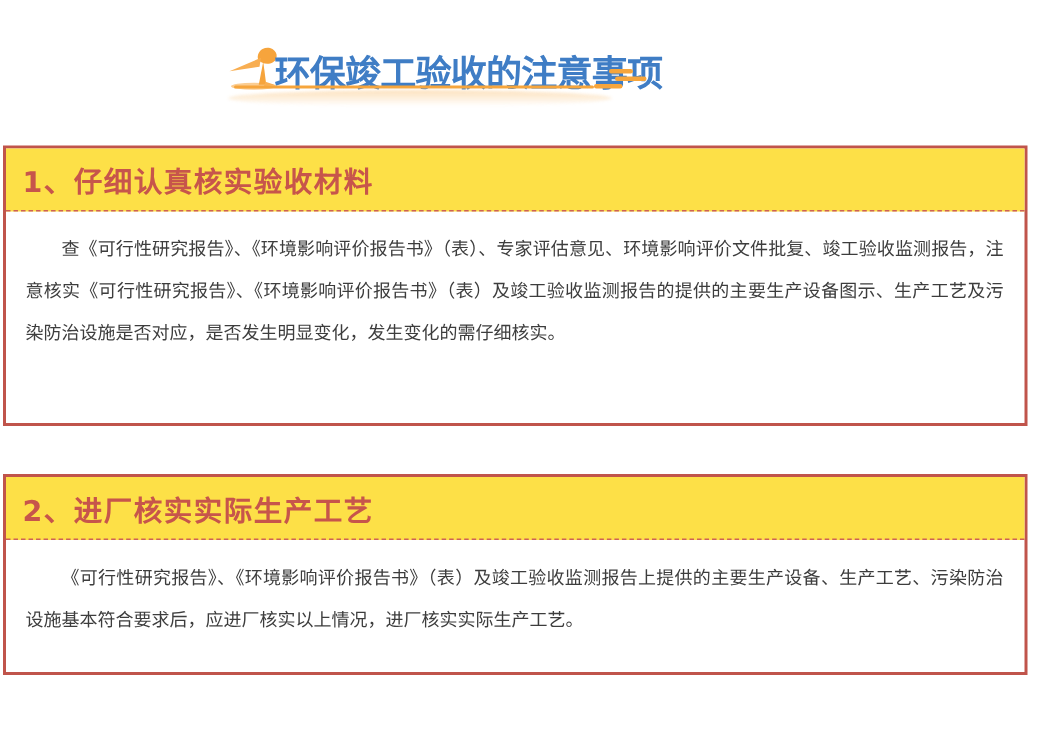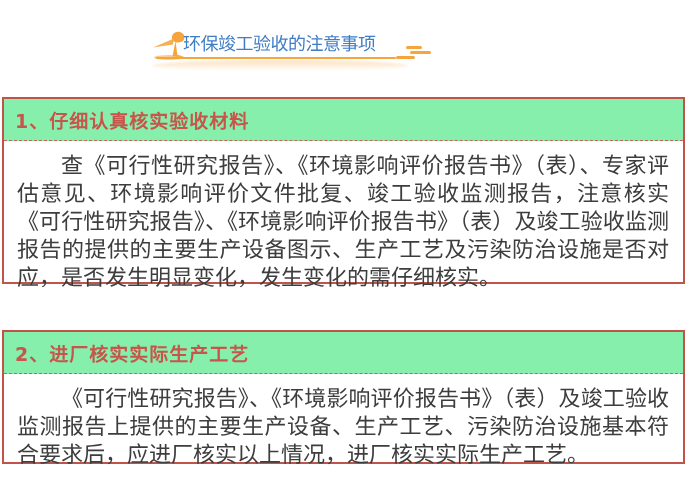--- a/index.html
+++ b/index.html
@@ -5,21 +5,21 @@
   html,body{margin:0;padding:0;background:#ffffff;}
   .stage{
     position:relative;width:692px;height:502px;background:#ffffff;overflow:hidden;
     font-family:"DejaVu Sans","Liberation Sans",sans-serif;
   }
   
   .title-block{position:absolute;left:150px;top:24px;width:280px;height:48px;}
   .title-icon{position:absolute;left:0;top:4px;width:38px;height:34px;}
   .title-text{
     position:absolute;left:33px;top:5px;white-space:nowrap;
-    font-size:18px;font-weight:normal;color:#3f7dc5;letter-spacing:-0.5px;
+    font-size:24px;font-weight:bold;color:#3f7dc5;letter-spacing:-0.5px;
   }
   .title-underline{
     position:absolute;left:6px;top:33px;width:240px;height:2px;
     background:#f6a53c;border-radius:2px;
   }
   .title-glow{
     position:absolute;left:2px;top:36px;width:256px;height:11px;
     background:linear-gradient(to bottom,#fbd7a7,rgba(255,244,230,0));
     border-radius:50%;opacity:.75;filter:blur(1px);
   }
@@ -27,31 +27,31 @@
   .title-dashes i{position:absolute;display:block;height:3px;background:#f6a53c;border-radius:2px;}
   .title-dashes i:nth-child(1){left:10px;top:0;width:16px;}
   .title-dashes i:nth-child(2){left:14px;top:5px;width:21px;}
   .title-dashes i:nth-child(3){left:0;top:10px;width:19px;}
   
   .card{
     position:absolute;left:2px;width:683px;
     border:2px solid #c0544b;background:#ffffff;box-sizing:border-box;
   }
   .card-1{top:97px;height:187px;}
-  .card-2{top:330px;height:134px;}
+  .card-2{top:316px;height:134px;}
   .card-header{
-    background:#86efac;border-bottom:1px dashed #cd6157;
+    background:#fde047;border-bottom:1px dashed #cd6157;
     padding:7px 12px 7px 11px;
   }
   .card-heading{
     font-size:19px;font-weight:bold;color:#c7554b;letter-spacing:1px;
   }
   .card-body{
     padding:11px 14px 0 13px;
-    font-size:22px;line-height:28px;color:#3d3d3d;
+    font-size:12px;line-height:28px;color:#3d3d3d;
     text-align:justify;
   }
   .card-body p{margin:0;text-indent:2em;}
 </style>
 </head>
 <body>
 
 <div class="stage">
 
   <div class="title-block">

